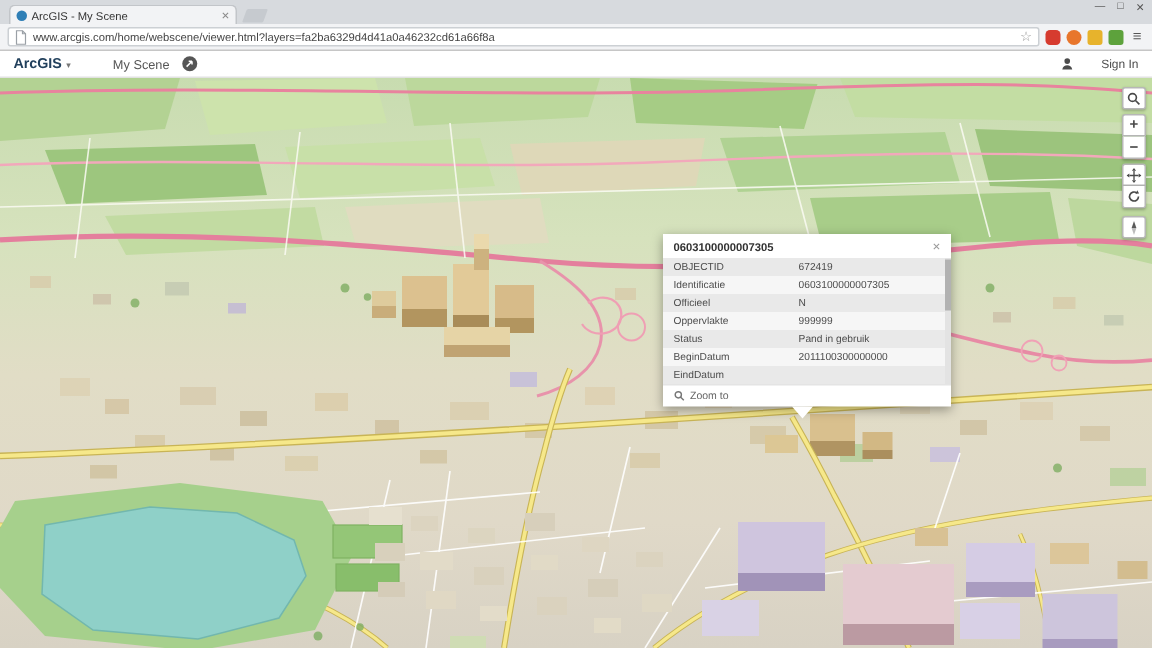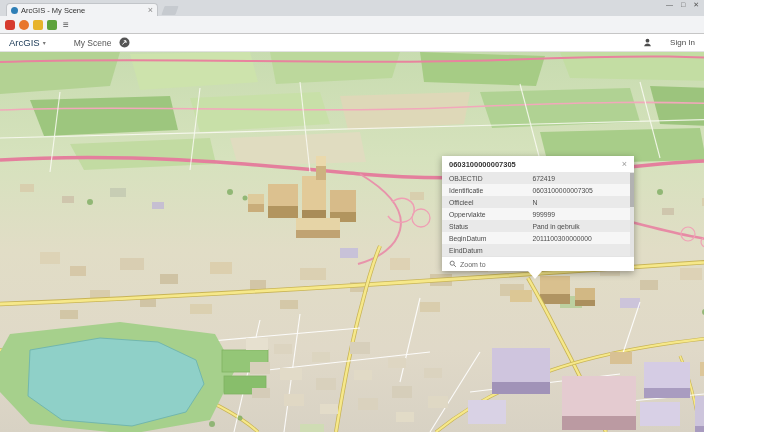--- a/index.html
+++ b/index.html
@@ -1,18 +1,18 @@
 <!DOCTYPE html>
 <html><head>
 <meta charset="utf-8">
 <style>
   * { margin:0; padding:0; box-sizing:border-box; }
   html,body { width:768px; height:432px; overflow:hidden; background:#fff;
               font-family:"Liberation Sans", sans-serif; }
-  .stage { position:relative; width:704px; height:432px; overflow:hidden; }
+  .stage { position:relative; width:768px; height:432px; overflow:hidden; }
 
   
   .tabstrip { height:16px; background:#d7dade; display:flex; align-items:flex-end;
               padding-left:6px; position:relative; }
   .tab { height:13px; width:152px; background:#f2f3f5; border:1px solid #c2c5c9;
          border-bottom:none; border-radius:4px 4px 0 0; display:flex; align-items:center;
          gap:3px; padding:0 4px; }
   .favicon { width:7px; height:7px; border-radius:50%; background:#2f7fb6; flex:none; }
   .tab-title { font-size:7.5px; color:#333; white-space:nowrap; overflow:hidden; flex:1; }
   .tab-close { font-size:9px; color:#8a8a8a; line-height:1; }
@@ -29,21 +29,21 @@
   .ext { width:10px; height:10px; border-radius:2px; flex:none; }
   .ext.e1 { background:#d63b2f; border-radius:3px; }
   .ext.e2 { background:#e8762c; border-radius:50%; }
   .ext.e3 { background:#e7b32c; }
   .ext.e4 { background:#5da23c; }
   .menu-glyph { font-size:10px; color:#555; margin:0 2px; line-height:1; }
 
   
   .appbar { height:18px; background:#fff; border-bottom:1px solid #e2e2e2;
             display:flex; align-items:center; padding:0 9px; }
-  .brand { font-size:9.5px; font-weight:normal; color:#22405c; }
+  .brand { font-size:9.5px; font-weight:bold; color:#22405c; }
   .caret { font-size:6px; color:#777; margin-left:3px; }
   .scene-title { font-size:8.5px; color:#555; margin-left:28px; }
   .share-ic { margin-left:8px; display:flex; }
   .spacer { flex:1; }
   .signin { display:flex; align-items:center; gap:18px; font-size:8px; color:#4c4c4c; }
 
   
   .map { position:relative; width:768px; height:380px; overflow:hidden; background:#dcd9c6; }
   .map svg.scene { position:absolute; left:0; top:0; }
 
@@ -91,20 +91,28 @@
     </div>
     <div class="newtab"></div>
     <div class="wincontrols">
       <span>—</span>
       <span>□</span>
       <span>✕</span>
     </div>
   </div>
 
   <div class="addressbar">
+    <div class="omnibox">
+      <svg width="8" height="10" viewBox="0 0 8 10">
+        <path d="M1 .5h4l2 2v7H1z" fill="#fff" stroke="#9aa0a6" stroke-width=".8"></path>
+        <path d="M5 .5v2h2" fill="none" stroke="#9aa0a6" stroke-width=".8"></path>
+      </svg>
+      <span class="url">www.arcgis.com/home/webscene/viewer.html?layers=fa2ba6329d4d41a0a46232cd61a66f8a</span>
+      <span class="star">☆</span>
+    </div>
     <span class="ext e1"></span>
     <span class="ext e2"></span>
     <span class="ext e3"></span>
     <span class="ext e4"></span>
     <span class="menu-glyph">≡</span>
   </div>
 
   <div class="appbar">
     <span class="brand">ArcGIS</span>
     <span class="caret">▾</span>

